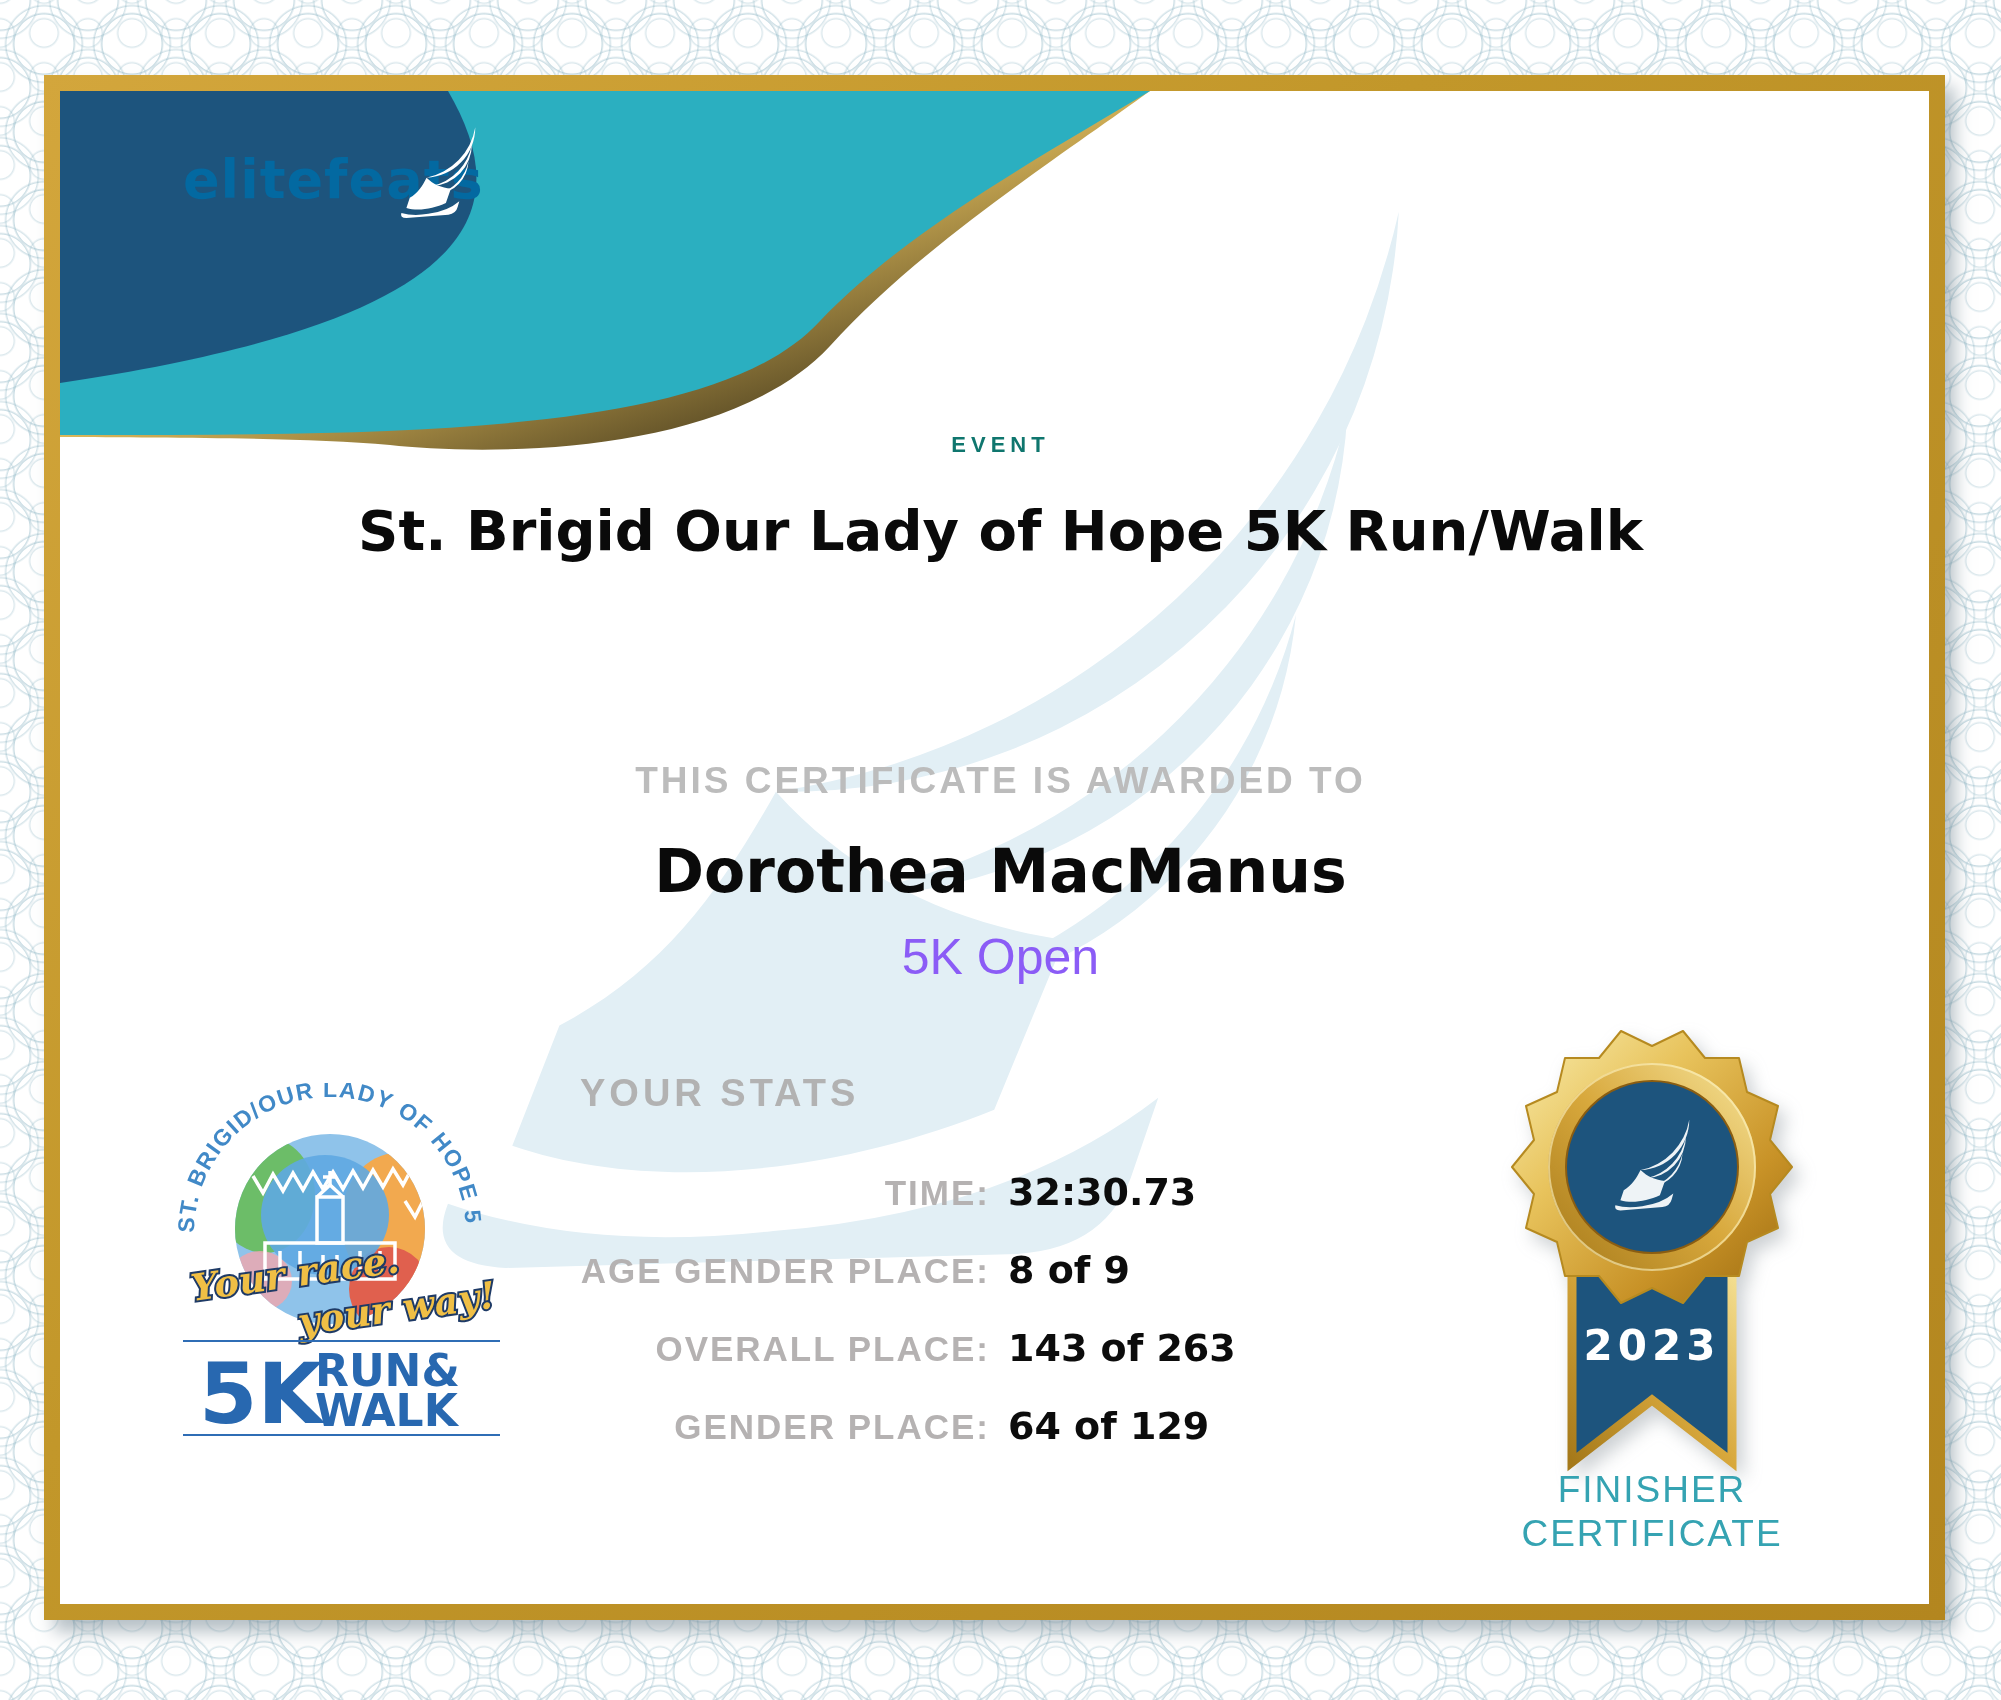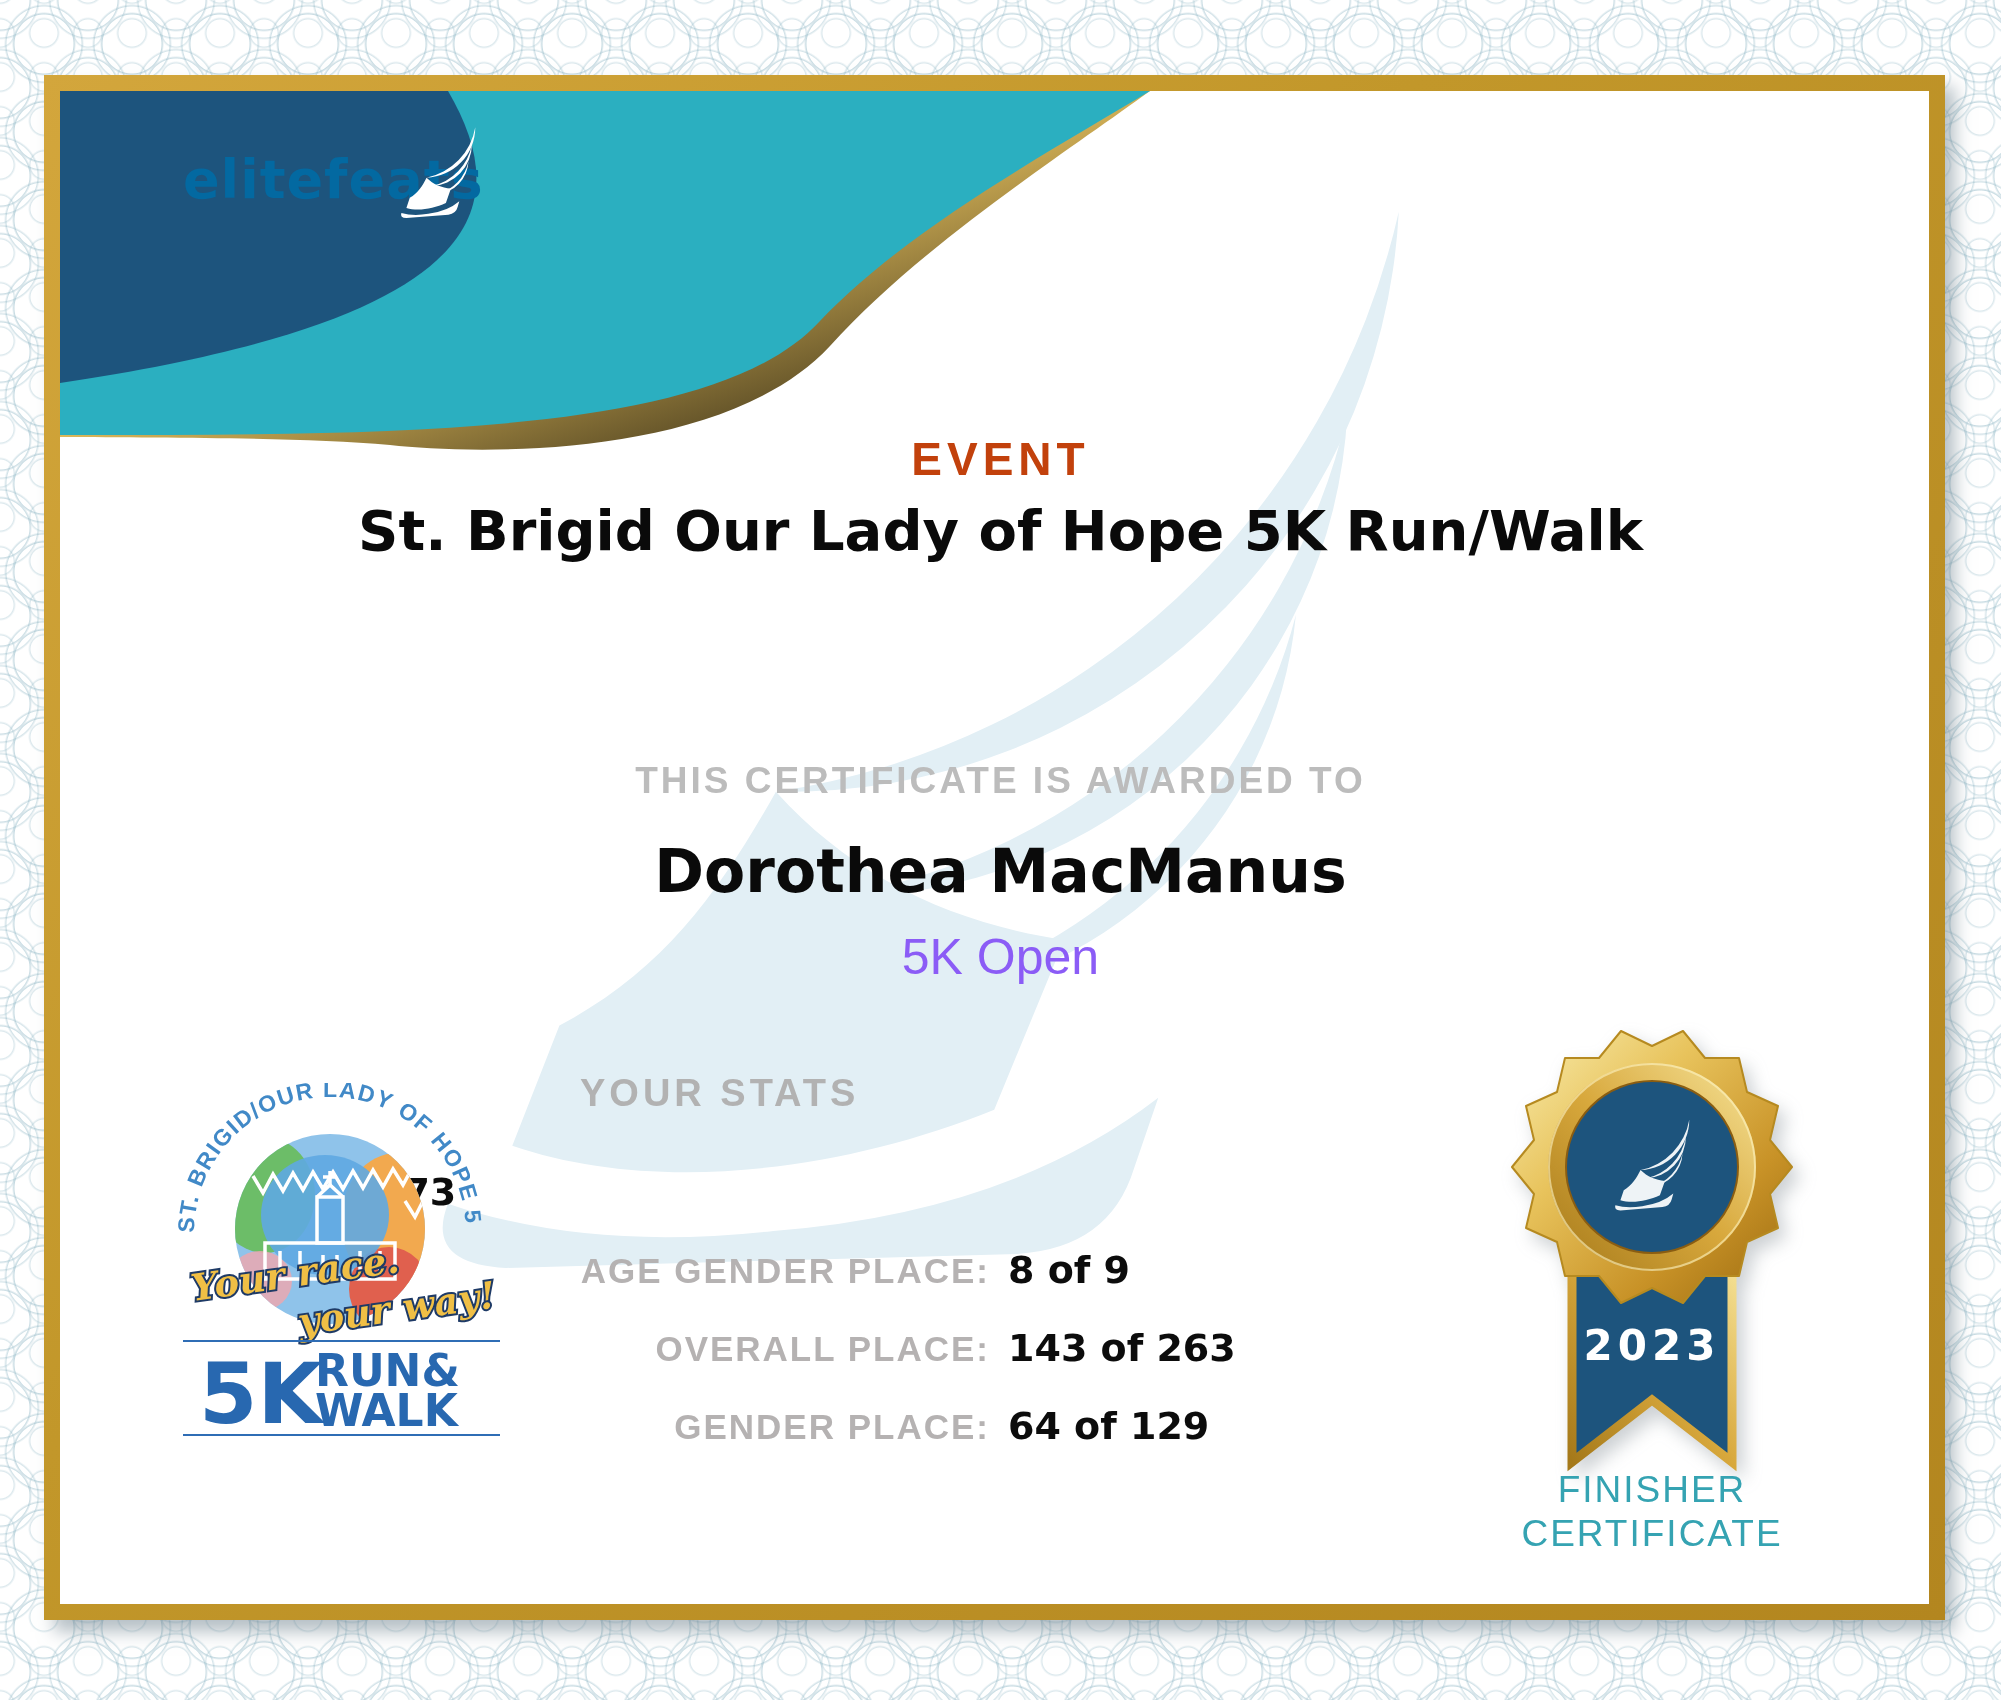--- a/index.html
+++ b/index.html
@@ -34,21 +34,21 @@
   .brand{
     position:absolute;left:183px;top:148px;
     color:#0369a1;font-family:"DejaVu Sans",sans-serif;font-weight:bold;
     font-size:54px;letter-spacing:1px;
   }
   .brand-foot{position:absolute;left:398px;top:122px;width:84px;height:108px;}
   
   .watermark{position:absolute;left:430px;top:150px;width:1020px;height:1260px;opacity:1;}
   
   .cline{position:absolute;left:0;width:2001px;text-align:center;}
-  .event-label{top:432px;font-size:46px;font-weight:bold;color:#c2410c;letter-spacing:5px;}
+  .event-label{top:432px;font-size:22px;font-weight:bold;color:#0f766e;letter-spacing:5px;}
   .title{top:498px;font-size:56px;font-weight:bold;color:#0a0a0a;font-family:"DejaVu Sans",sans-serif;letter-spacing:0px;}
   .awarded{top:760px;font-size:37px;font-weight:bold;color:#bcbcbc;letter-spacing:3px;}
   .name{top:836px;font-size:60px;font-weight:bold;color:#0a0a0a;font-family:"DejaVu Sans",sans-serif;}
   .division{top:928px;font-size:50px;font-weight:normal;color:#8b5cf6;}
   .your-stats{position:absolute;left:580px;width:600px;top:1072px;text-align:left;
     font-size:38px;font-weight:bold;color:#b2b2b2;letter-spacing:4px;}
   
   .stat-row{position:absolute;left:250px;width:1520px;display:flex;align-items:baseline;}
   .stat-label{flex:0 0 740px;text-align:right;font-size:35px;font-weight:bold;color:#b5b2b2;letter-spacing:2px;}
   .stat-value{margin-left:18px;font-size:38px;font-weight:bold;color:#0c0c0c;font-family:"DejaVu Sans",sans-serif;}
@@ -111,20 +111,21 @@
 </svg>
 
 <div class="cline event-label">EVENT</div>
 <div class="cline title">St. Brigid Our Lady of Hope 5K Run/Walk</div>
 <div class="cline awarded">THIS CERTIFICATE IS AWARDED TO</div>
 <div class="cline name">Dorothea MacManus</div>
 <div class="cline division">5K Open</div>
 <div class="your-stats">YOUR STATS</div>
 
 <div class="stat-row r1">
+  <span class="stat-label">TIME:</span>
   <span class="stat-value">32:30.73</span>
 </div>
 <div class="stat-row r2">
   <span class="stat-label">AGE GENDER PLACE:</span>
   <span class="stat-value">8 of 9</span>
 </div>
 <div class="stat-row r3">
   <span class="stat-label">OVERALL PLACE:</span>
   <span class="stat-value">143 of 263</span>
 </div>

